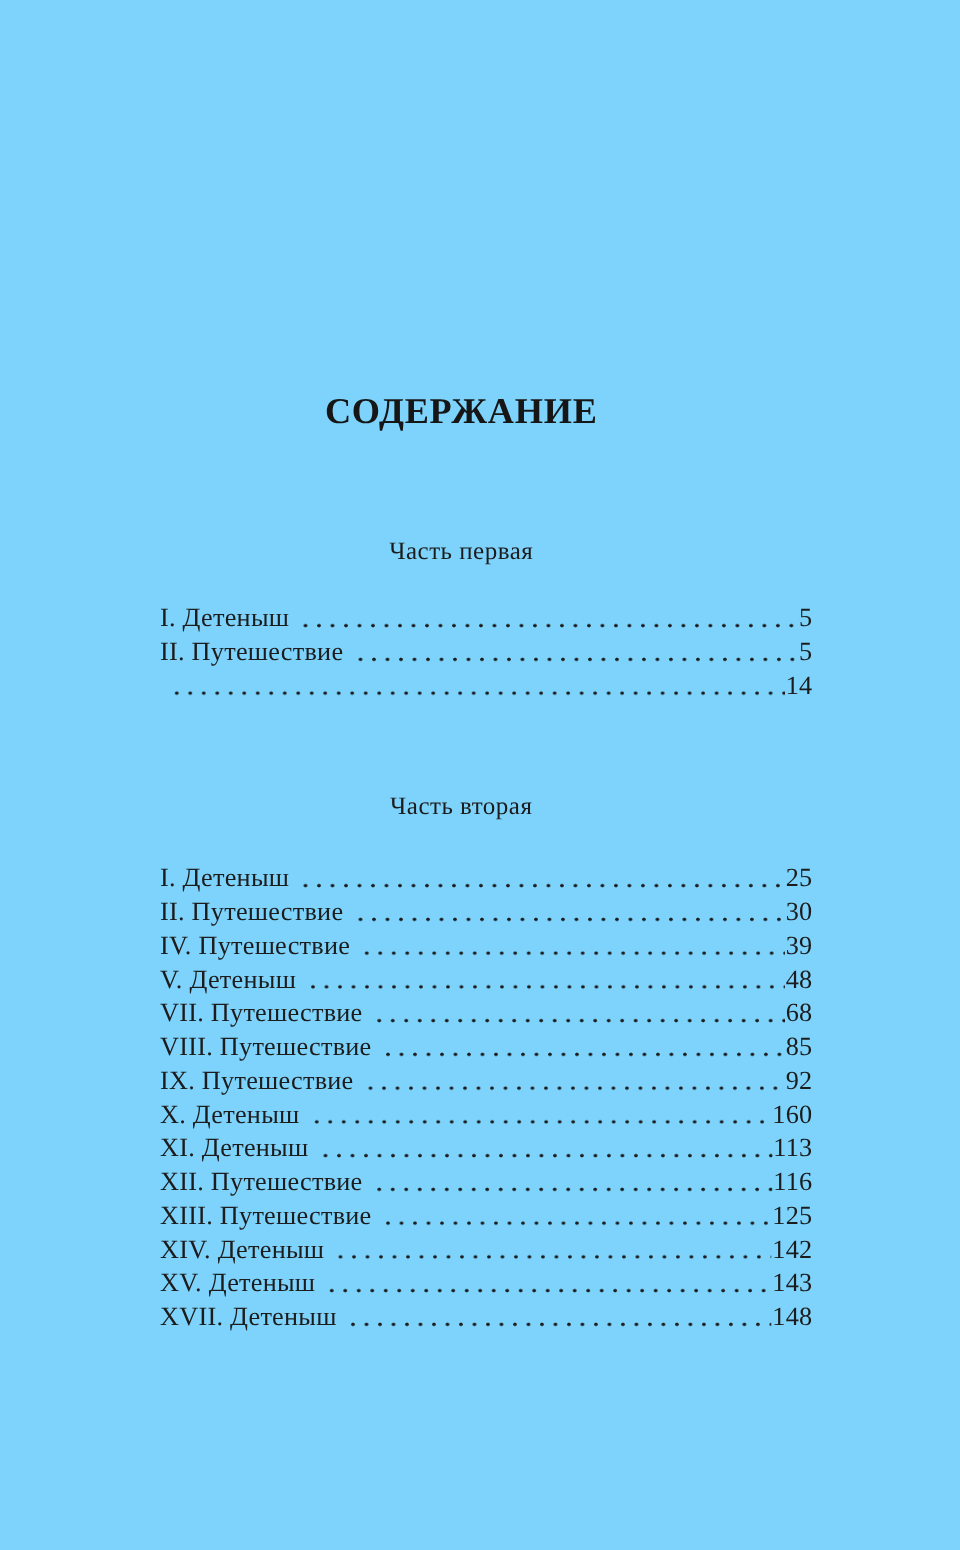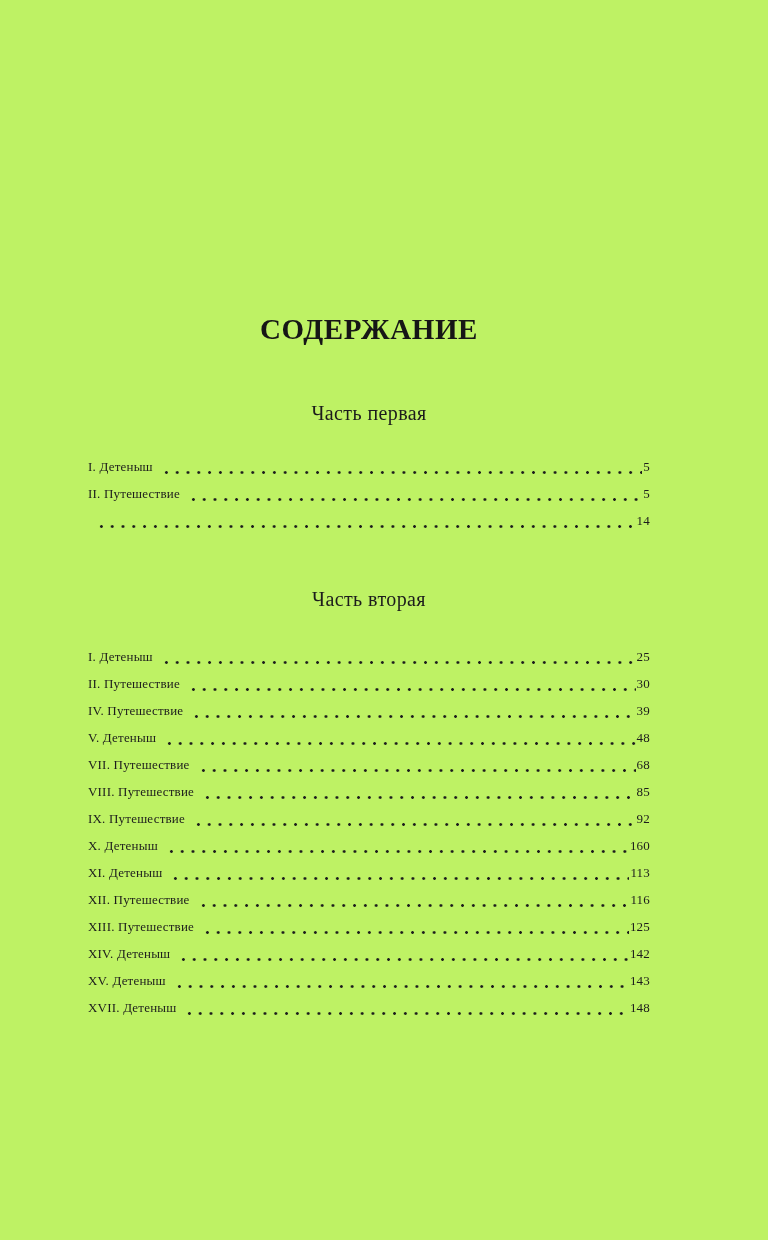--- a/index.html
+++ b/index.html
@@ -4,21 +4,21 @@
 <style>
   html, body {
     margin: 0;
     padding: 0;
     background: #ffffff;
   }
   .page {
     position: relative;
     width: 768px;
     height: 1240px;
-    background: #bef264;
+    background: #7dd3fc;
     overflow: hidden;
     font-family: "Liberation Serif", "DejaVu Serif", serif;
     color: #1c1c1c;
   }
   .content {
     position: absolute;
     left: 88px;
     top: 0;
     width: 562px;
     padding-top: 313px;
@@ -34,37 +34,38 @@
     color: #161616;
   }
   .section-heading {
     text-align: center;
     font-size: 20px;
     font-weight: normal;
     line-height: 22px;
     letter-spacing: 0.4px;
   }
   .section-heading.first {
-    margin-top: 56px;
+    margin-top: 84px;
   }
   .section-heading.second {
-    margin-top: 54px;
+    margin-top: 72px;
   }
   .toc-rows.first {
     margin-top: 29px;
   }
   .toc-rows.second {
     margin-top: 33px;
   }
   .toc-row {
     display: flex;
     height: 27px;
-    font-size: 13px;
+    font-size: 21px;
     line-height: 27px;
     letter-spacing: 0.2px;
+    margin-left: 40px;
   }
   .toc-label {
     white-space: nowrap;
     flex: 0 0 auto;
   }
   .toc-dots {
     flex: 1 1 auto;
     margin: 0 1px 0 8px;
     background-image: radial-gradient(circle, #1c1c1c 1.15px, rgba(0,0,0,0) 1.6px);
     background-size: 10.8px 5px;

